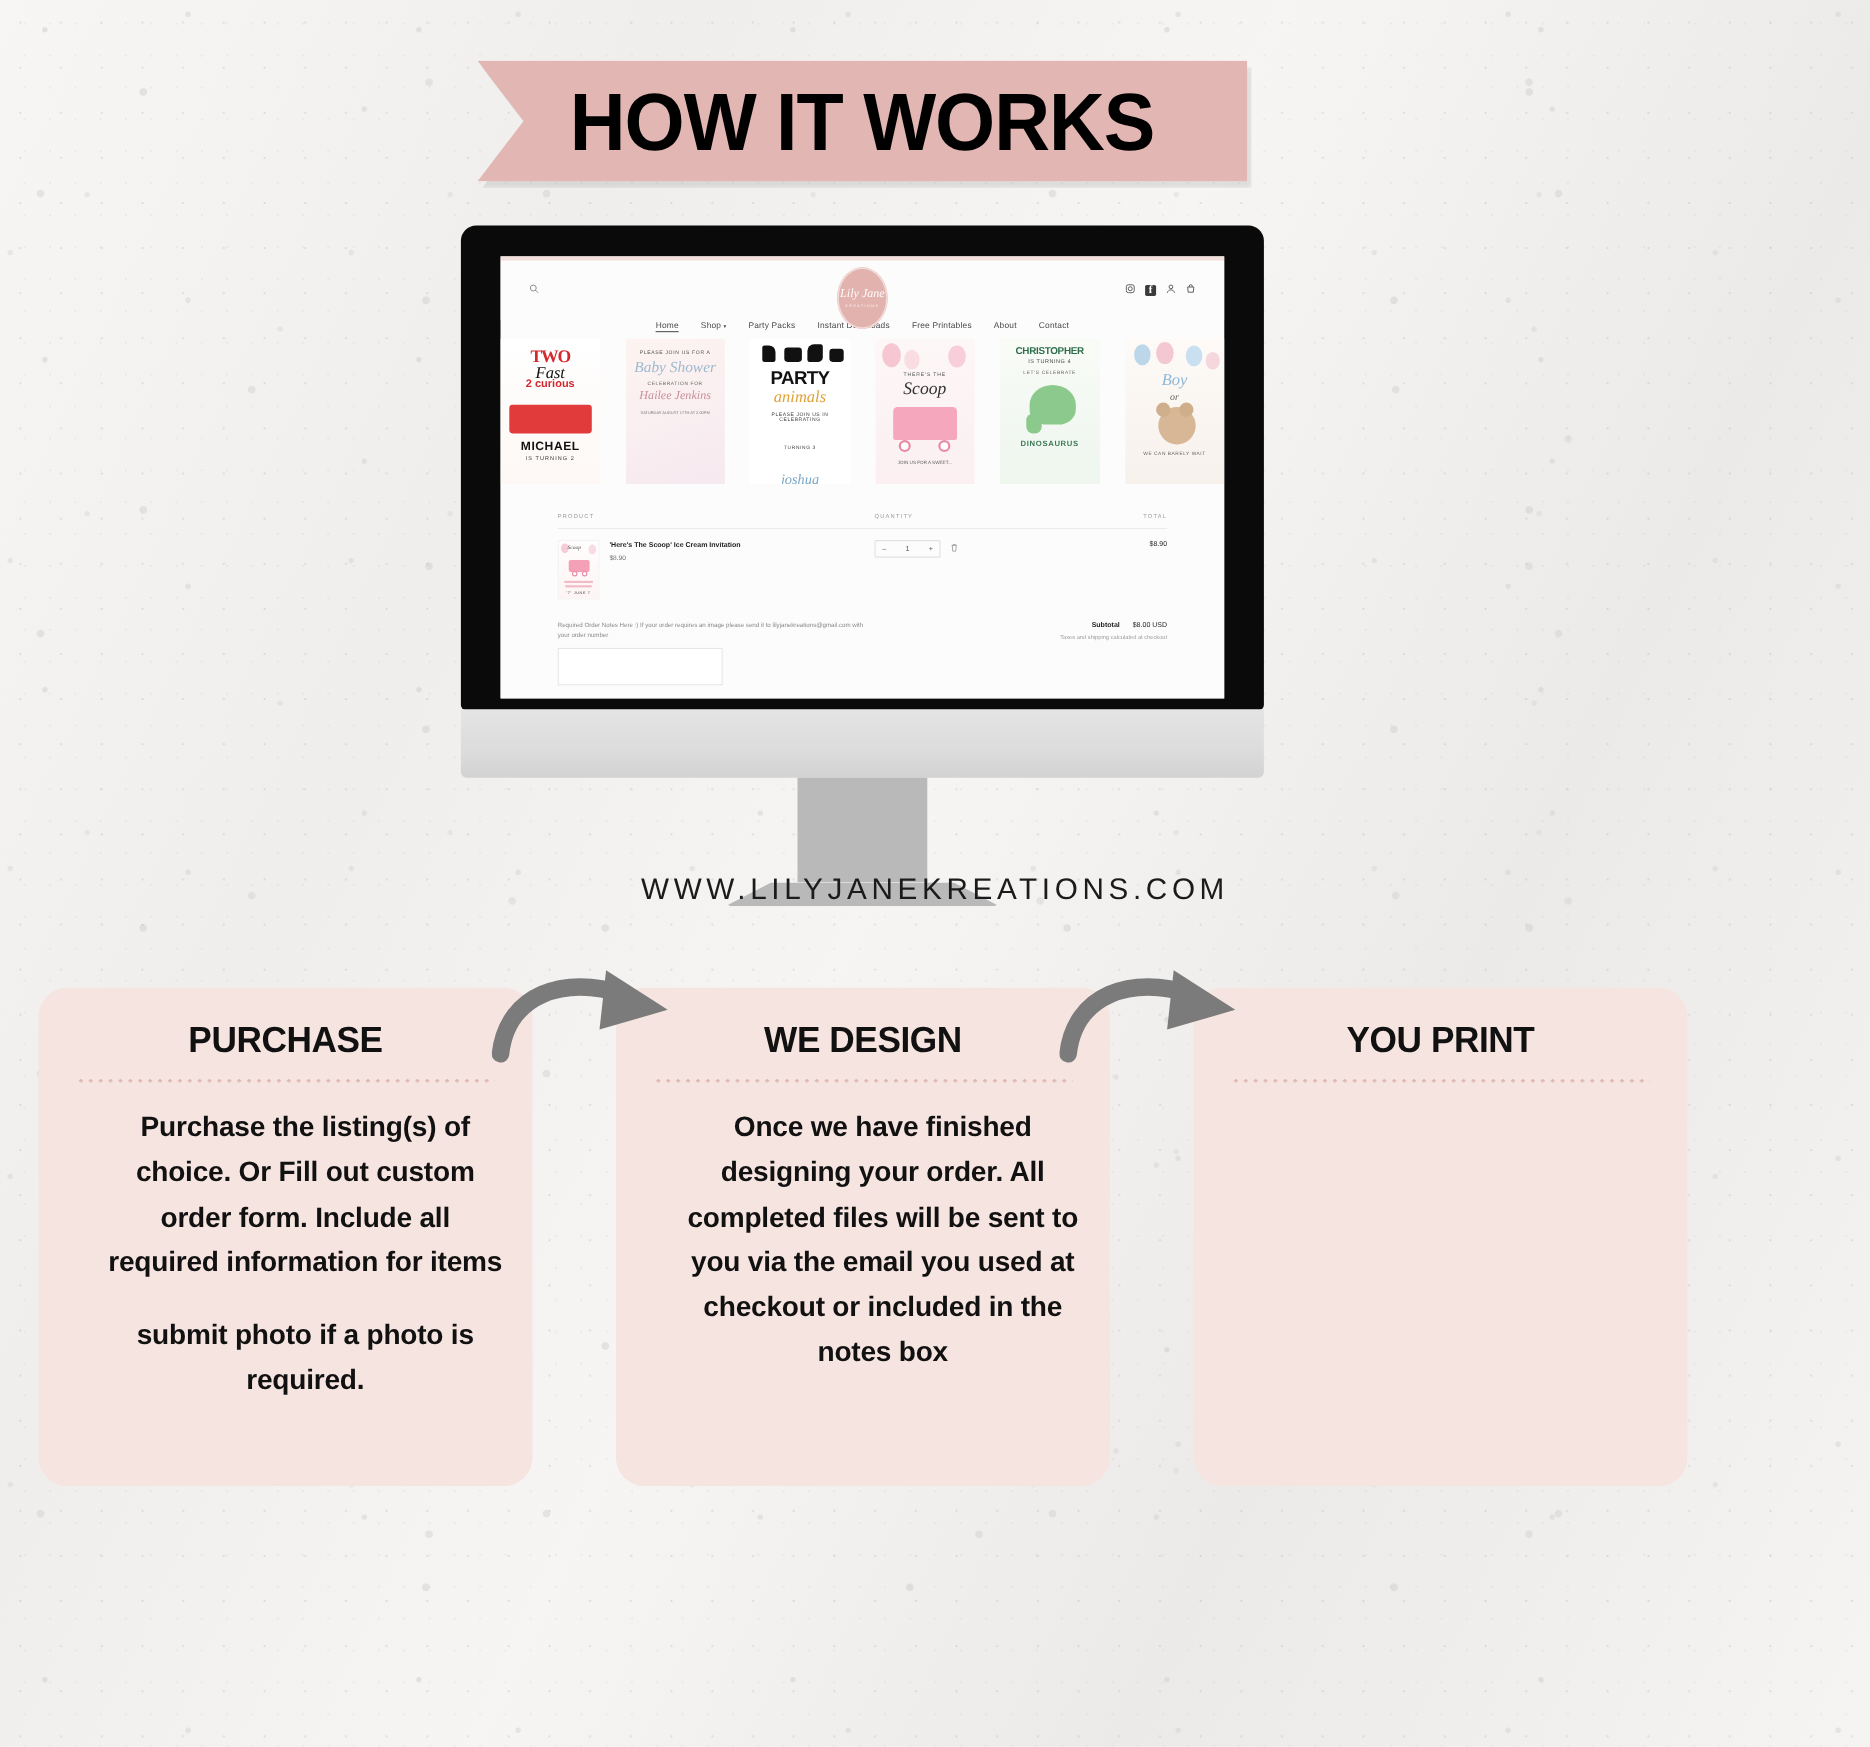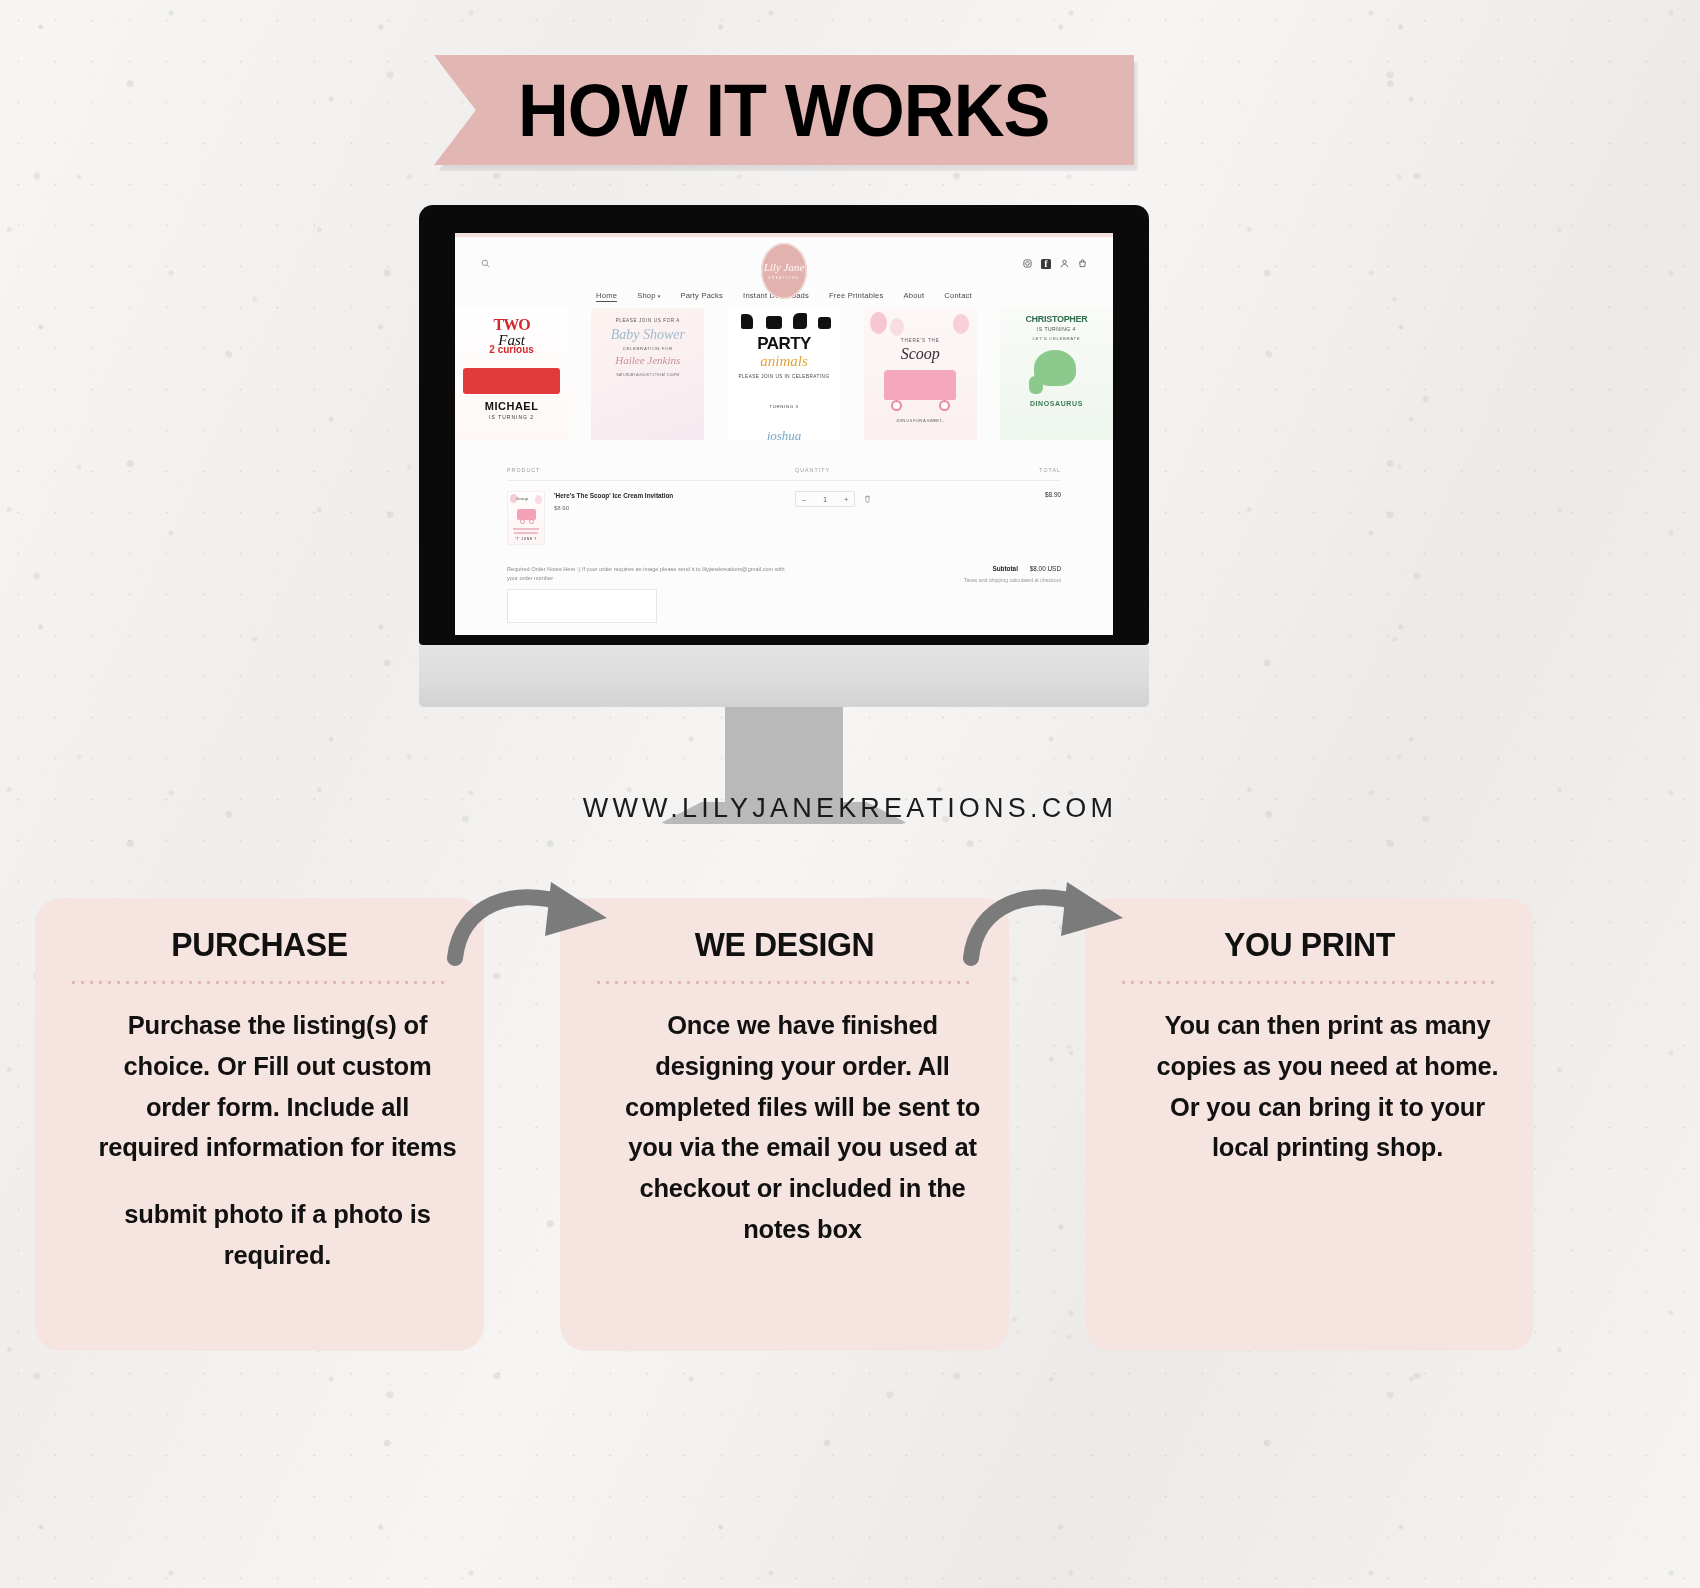--- a/index.html
+++ b/index.html
@@ -337,20 +337,33 @@
           <div class="inv" style="background:#f4f8f2">
             <div style="position:absolute;inset:0;background:linear-gradient(180deg,#f9fbf7 0%,#eef6ee 100%)"></div>
             <div class="inv-txt" style="top:6px;font-weight:700;font-size:9px;color:#2f6f4e;letter-spacing:-.3px;">CHRISTOPHER</div>
             <div class="inv-txt" style="top:18px;font-size:5px;color:#4a4a4a;letter-spacing:.5px;">IS TURNING 4</div>
             <div class="inv-txt" style="top:28px;font-size:4.4px;color:#666;letter-spacing:.6px;">LET'S CELEBRATE</div>
             <div style="position:absolute;left:30%;top:42px;width:42px;height:36px;background:#8cc98c;border-radius:50% 50% 38% 38%;"></div>
             <div style="position:absolute;left:26%;top:68px;width:14px;height:18px;background:#8cc98c;border-radius:6px;"></div>
             <div class="inv-txt" style="top:92px;font-weight:700;font-size:7px;color:#3c7a55;letter-spacing:.6px;">DINOSAURUS</div>
           </div>
 
+          <div class="inv" style="background:#fbf7f4">
+            <div style="position:absolute;inset:0;background:linear-gradient(180deg,#fdfaf7 0%,#f7f1ec 100%)"></div>
+            <div style="position:absolute;left:8px;top:5px;width:15px;height:19px;background:#bcd7ea;border-radius:50%;"></div>
+            <div style="position:absolute;left:28px;top:3px;width:16px;height:20px;background:#f3c8d3;border-radius:50%;"></div>
+            <div style="position:absolute;right:20px;top:6px;width:15px;height:19px;background:#c8e0f0;border-radius:50%;"></div>
+            <div style="position:absolute;right:4px;top:12px;width:13px;height:16px;background:#f6d7de;border-radius:50%;"></div>
+            <div class="inv-txt" style="top:30px;font-family:'Liberation Serif',serif;font-style:italic;font-size:15px;color:#8fb7d6;">Boy</div>
+            <div class="inv-txt" style="top:48px;font-family:'Liberation Serif',serif;font-style:italic;font-size:9px;color:#666;">or</div>
+            <div style="position:absolute;left:34%;top:62px;width:34px;height:34px;background:#d7b795;border-radius:50%;"></div>
+            <div style="position:absolute;left:31%;top:58px;width:13px;height:13px;background:#cfae8c;border-radius:50%;"></div>
+            <div style="position:absolute;right:31%;top:58px;width:13px;height:13px;background:#cfae8c;border-radius:50%;"></div>
+            <div class="inv-txt" style="top:102px;font-size:4.4px;color:#666;letter-spacing:.5px;">WE CAN BARELY WAIT</div>
+          </div>
         </div>
 
         <div class="cart-area">
 
           <div class="cart-table">
             <div class="cart-colhead">
               <div class="c-prod">PRODUCT</div>
               <div class="c-qty">QUANTITY</div>
               <div class="c-tot">TOTAL</div>
             </div>
@@ -440,14 +453,13 @@
 
 <div class="card" id="card-2">
   <div class="card-title">WE DESIGN</div>
   <div class="card-divider"></div>
   <div class="card-body">Once we have finished designing your order. All completed files will be sent to you via the email you used at checkout or included in the notes box</div>
 </div>
 
 <div class="card" id="card-3">
   <div class="card-title">YOU PRINT</div>
   <div class="card-divider"></div>
-  <div class="card-body">You can then print as many copies as you need at home. Or you can bring it to your local printing shop.</div>
 </div>
 
 </body></html>

